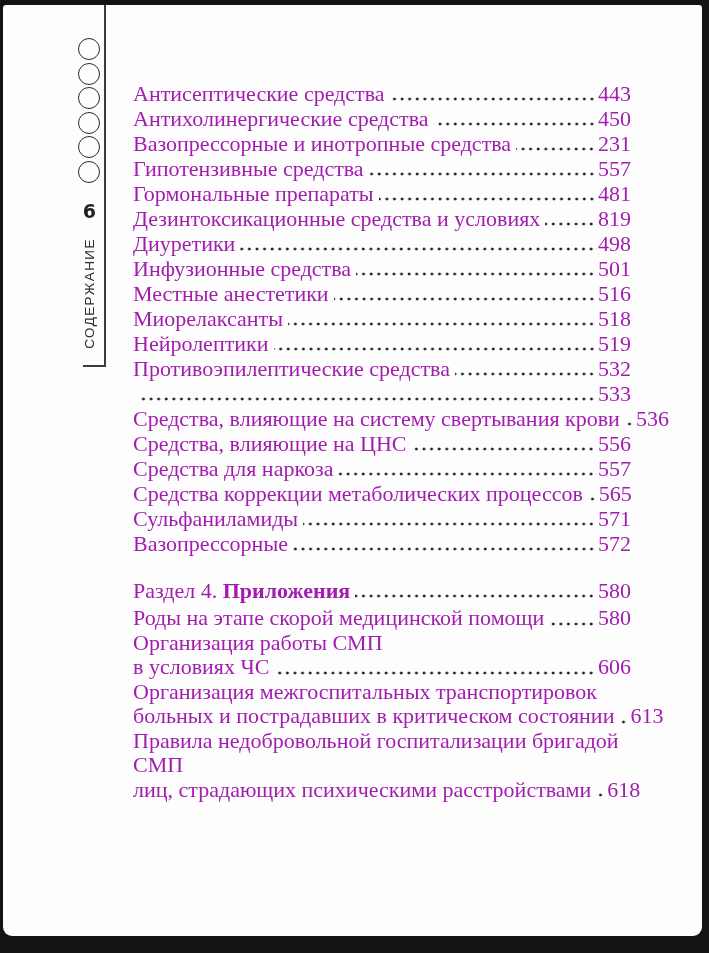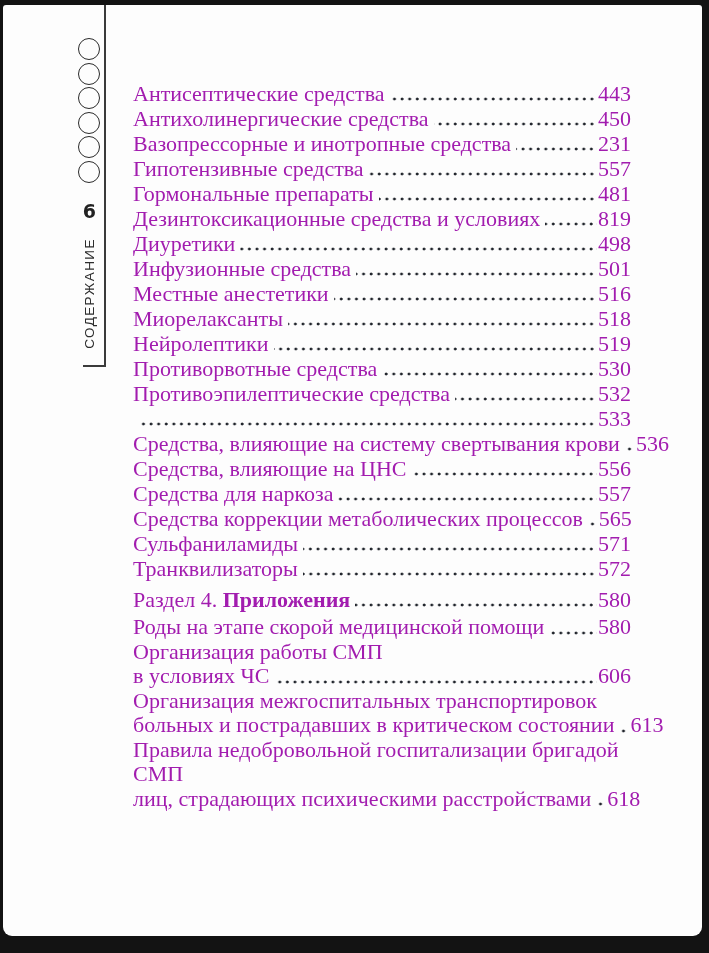--- a/index.html
+++ b/index.html
@@ -81,21 +81,21 @@
     flex: 1 1 auto;
     min-width: 10px;
     align-self: flex-end;
     height: 4px;
     margin: 0 1px 5px 5px;
     background-image: radial-gradient(circle at 2px 2px, #20242b 1.25px, rgba(0,0,0,0) 1.7px);
     background-size: 7.6px 4px;
     background-repeat: repeat-x;
     background-position: right bottom;
   }
-  .section-row { margin-top: 6px; align-items: center; }
+  .section-row { margin-top: 22px; align-items: center; }
   .bold { font-weight: bold; }
   .appendix { line-height: 24.5px; }
   .appendix .first-item { margin-top: 3px; }
 </style>
 </head>
 <body>
 
 <div class="page">
 
   <div class="margin-rule"></div>
@@ -164,25 +164,20 @@
         <span class="t">Миорелаксанты</span>
         <span class="dots"></span>
         <span class="p">518</span>
       </div>
     <div class="row">
         <span class="t">Нейролептики</span>
         <span class="dots"></span>
         <span class="p">519</span>
       </div>
     <div class="row">
-        <span class="t">Противорвотные средства</span>
-        <span class="dots"></span>
-        <span class="p">530</span>
-      </div>
-    <div class="row">
         <span class="t">Противоэпилептические средства</span>
         <span class="dots"></span>
         <span class="p">532</span>
       </div>
     <div class="row">
         <span class="dots"></span>
         <span class="p">533</span>
       </div>
     <div class="row">
         <span class="t">Средства, влияющие на систему свертывания крови</span>
@@ -203,21 +198,21 @@
         <span class="t">Средства коррекции метаболических процессов</span>
         <span class="dots"></span>
         <span class="p">565</span>
       </div>
     <div class="row">
         <span class="t">Сульфаниламиды</span>
         <span class="dots"></span>
         <span class="p">571</span>
       </div>
     <div class="row">
-        <span class="t">Транквилизаторы</span>
+        <span class="t">Вазопрессорные</span>
         <span class="dots"></span>
         <span class="p">572</span>
       </div>
 
     <div class="row section-row">
       <span class="t"><span>Раздел 4. </span><span class="bold">Приложения</span></span>
         <span class="dots"></span>
         <span class="p">580</span>
     </div>
 

